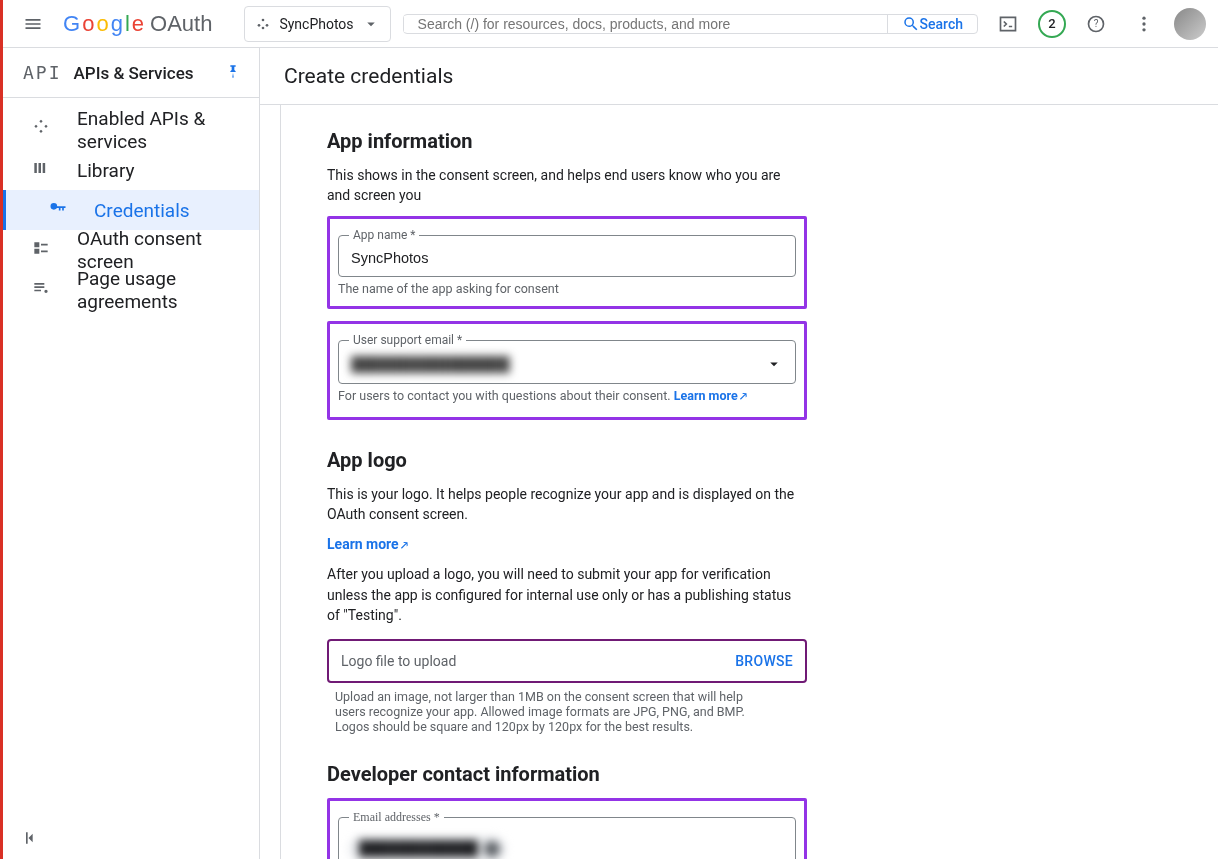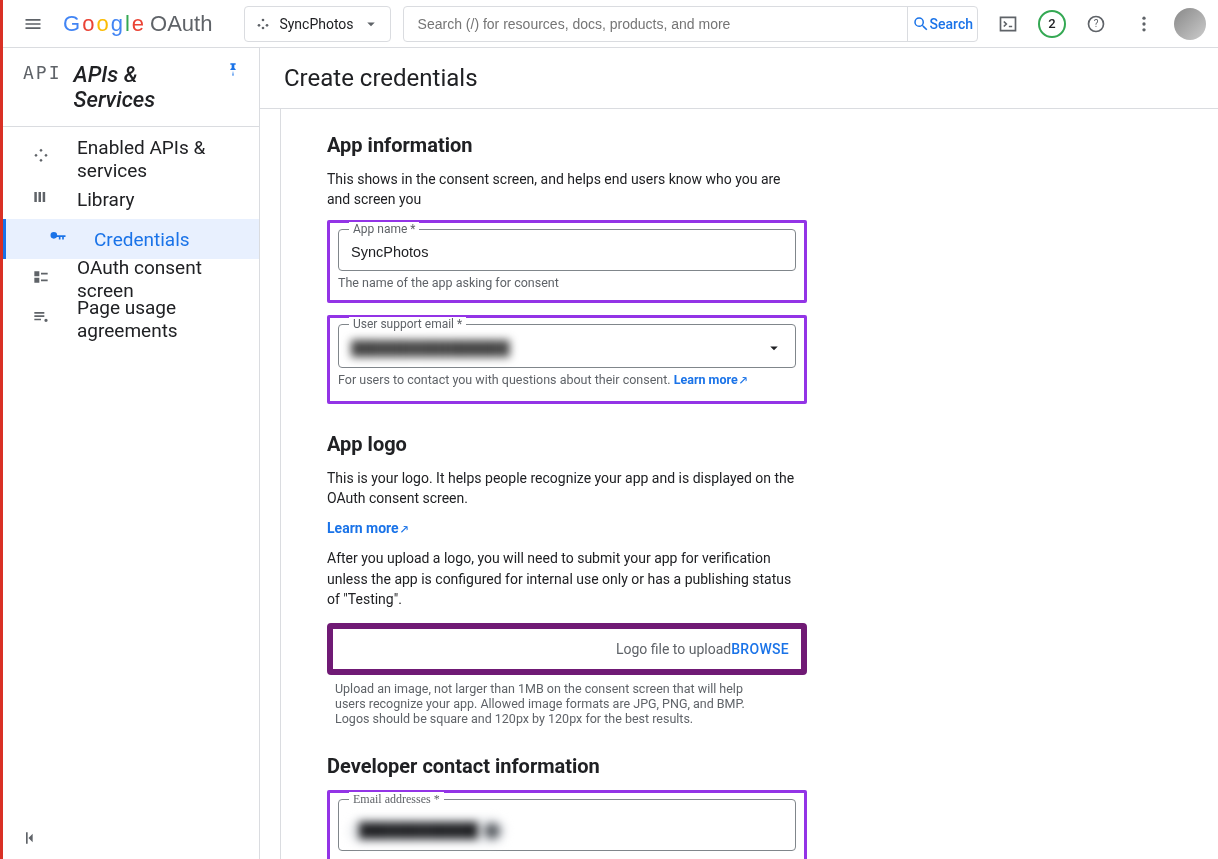--- a/index.html
+++ b/index.html
@@ -49,33 +49,33 @@
     height: 36px;
     padding: 0 10px;
     cursor: pointer;
     margin-left: 20px;
   }
   .search-wrap {
     flex: 1;
     display: flex; align-items: center;
     border: 1px solid #dadce0;
     border-radius: 4px;
-    height: 36px;
+    height: 20px;
   }
   .search-input {
     flex: 1; border: none; outline: none;
     padding: 0 14px;
     font-size: 14px;
     color: #5f6368;
   }
   .search-btn {
     display: flex; align-items: center; 
     border-left: 1px solid #dadce0;
     height: 100%;
-    padding: 0 4px;
+    padding: 0 14px;
     color: #1a73e8;
     font-weight: 500;
     cursor: pointer;
   }
   .badge-circle {
     width: 28px; height: 28px;
     border: 2px solid #34a853;
     border-radius: 50%;
     display: flex; align-items: center; justify-content: center;
     font-size: 13px; font-weight: 500;
@@ -86,26 +86,26 @@
     background: linear-gradient(135deg,#888,#ccc);
   }
   .layout { display: flex; height: calc(859px - 48px); }
   .sidebar {
     width: 257px;
     border-right: 1px solid #dadce0;
     display: flex; flex-direction: column;
     position: relative;
   }
   .sidebar-header {
-    display: flex; align-items: flex-start; gap: 12px;
+    display: flex; align-items: flex-end; gap: 12px;
     padding: 14px 18px 14px 20px;
     border-bottom: 1px solid #dadce0;
   }
   .api-glyph { font-family: monospace; font-size: 18px; font-weight: 400; color:#5f6368; letter-spacing: 2px; }
-  .sidebar-title { font-size: 22px; font-weight: 500; flex:1;font-style:italic; }
+  .sidebar-title { font-size: 17px; font-weight: 500; flex:1; }
   .pin { color:#1a73e8; }
   .nav-list { padding-top: 12px; }
   .nav-item {
     display: flex; align-items: center; gap: 26px;
     height: 40px;
     padding: 0 18px 0 28px;
     color: #202124;
     cursor: pointer;
     font-size: 19px;
   }
@@ -122,21 +122,21 @@
     color:#5f6368; cursor:pointer;
   }
   .main {
     flex: 1;
     position: relative;
     display: flex; flex-direction: column;
   }
   .page-header {
     padding: 16px 24px;
     border-bottom: 1px solid #dadce0;
-    font-size: 24px;
+    font-size: 21px;
     font-weight: 400;
   }
   .content {
     flex: 1;
     overflow: auto;
     padding: 24px 0 24px 46px;
     border-left: 1px solid #dadce0;
     margin-left: 20px;
   }
   .section { max-width: 480px; margin-bottom: 28px; }
@@ -150,41 +150,42 @@
     border-radius: 2px;
     padding: 6px 8px 10px 8px;
     margin-top: 8px;
     position: relative;
   }
   .mat-field {
     position: relative;
     border: 1px solid #80868b;
     border-radius: 4px;
     padding: 14px 12px 10px 12px;
+    margin-top: 10px;
     background:#fff;
   }
   .mat-label {
     position: absolute;
     top: -8px; left: 10px;
     background: #fff;
     padding: 0 4px;
     font-size: 12px;
     color: #5f6368;
   }
   .mat-input {
     border: none; outline: none; width: 100%;
     font-size: 14.5px; color:#202124;
   }
   .mat-select {
     display: flex; align-items: center; justify-content: space-between;
   }
   .mat-select .val { filter: blur(4px); color:#444; }
   .browse-row {
-    border: 6px solid #701a75; border-radius: 4px;
-    display: flex; align-items: center; justify-content: flex-end;
+    border: 2px solid #701a75; border-radius: 4px;
+    display: flex; align-items: center; justify-content: space-between;
     padding: 12px 12px;
     max-width: 480px;
   }
   .browse-row .lbl { color:#5f6368; }
   .browse-btn { color:#1a73e8; font-weight: 500; letter-spacing: .3px; cursor:pointer; }
   .chip {
     display: inline-flex; align-items: center;
     background: #e8eaed;
     border-radius: 14px;
     height: 26px;

